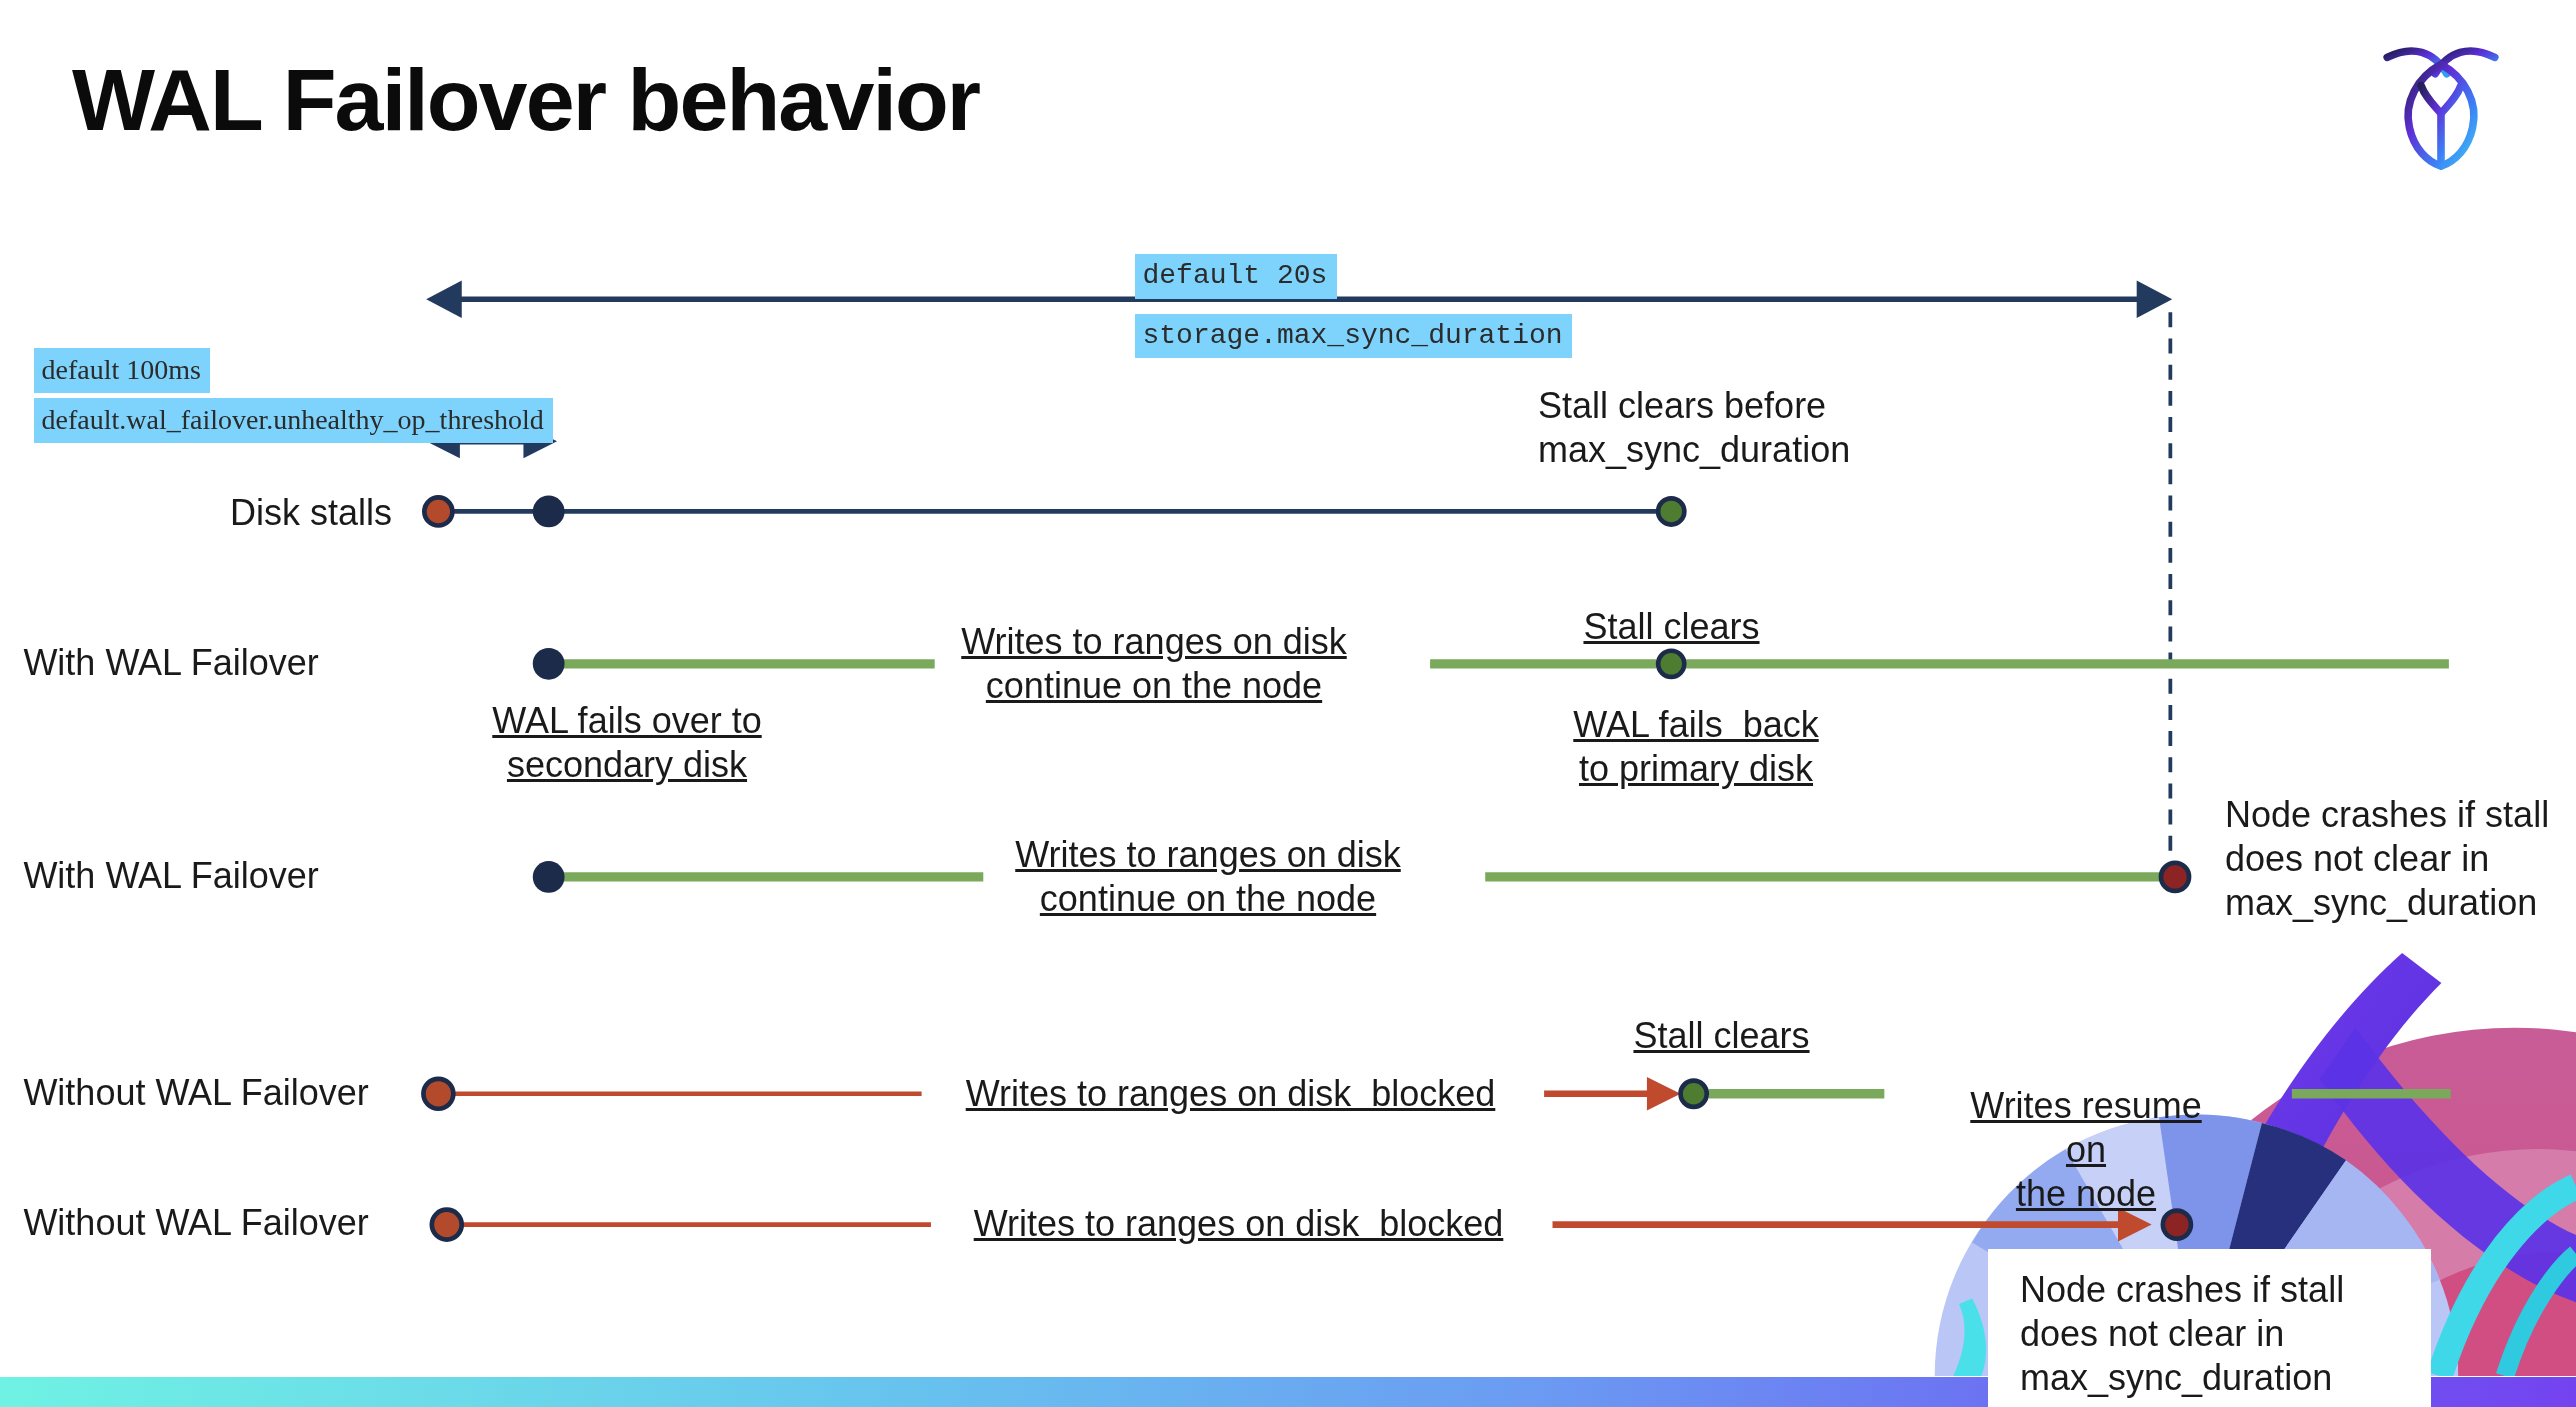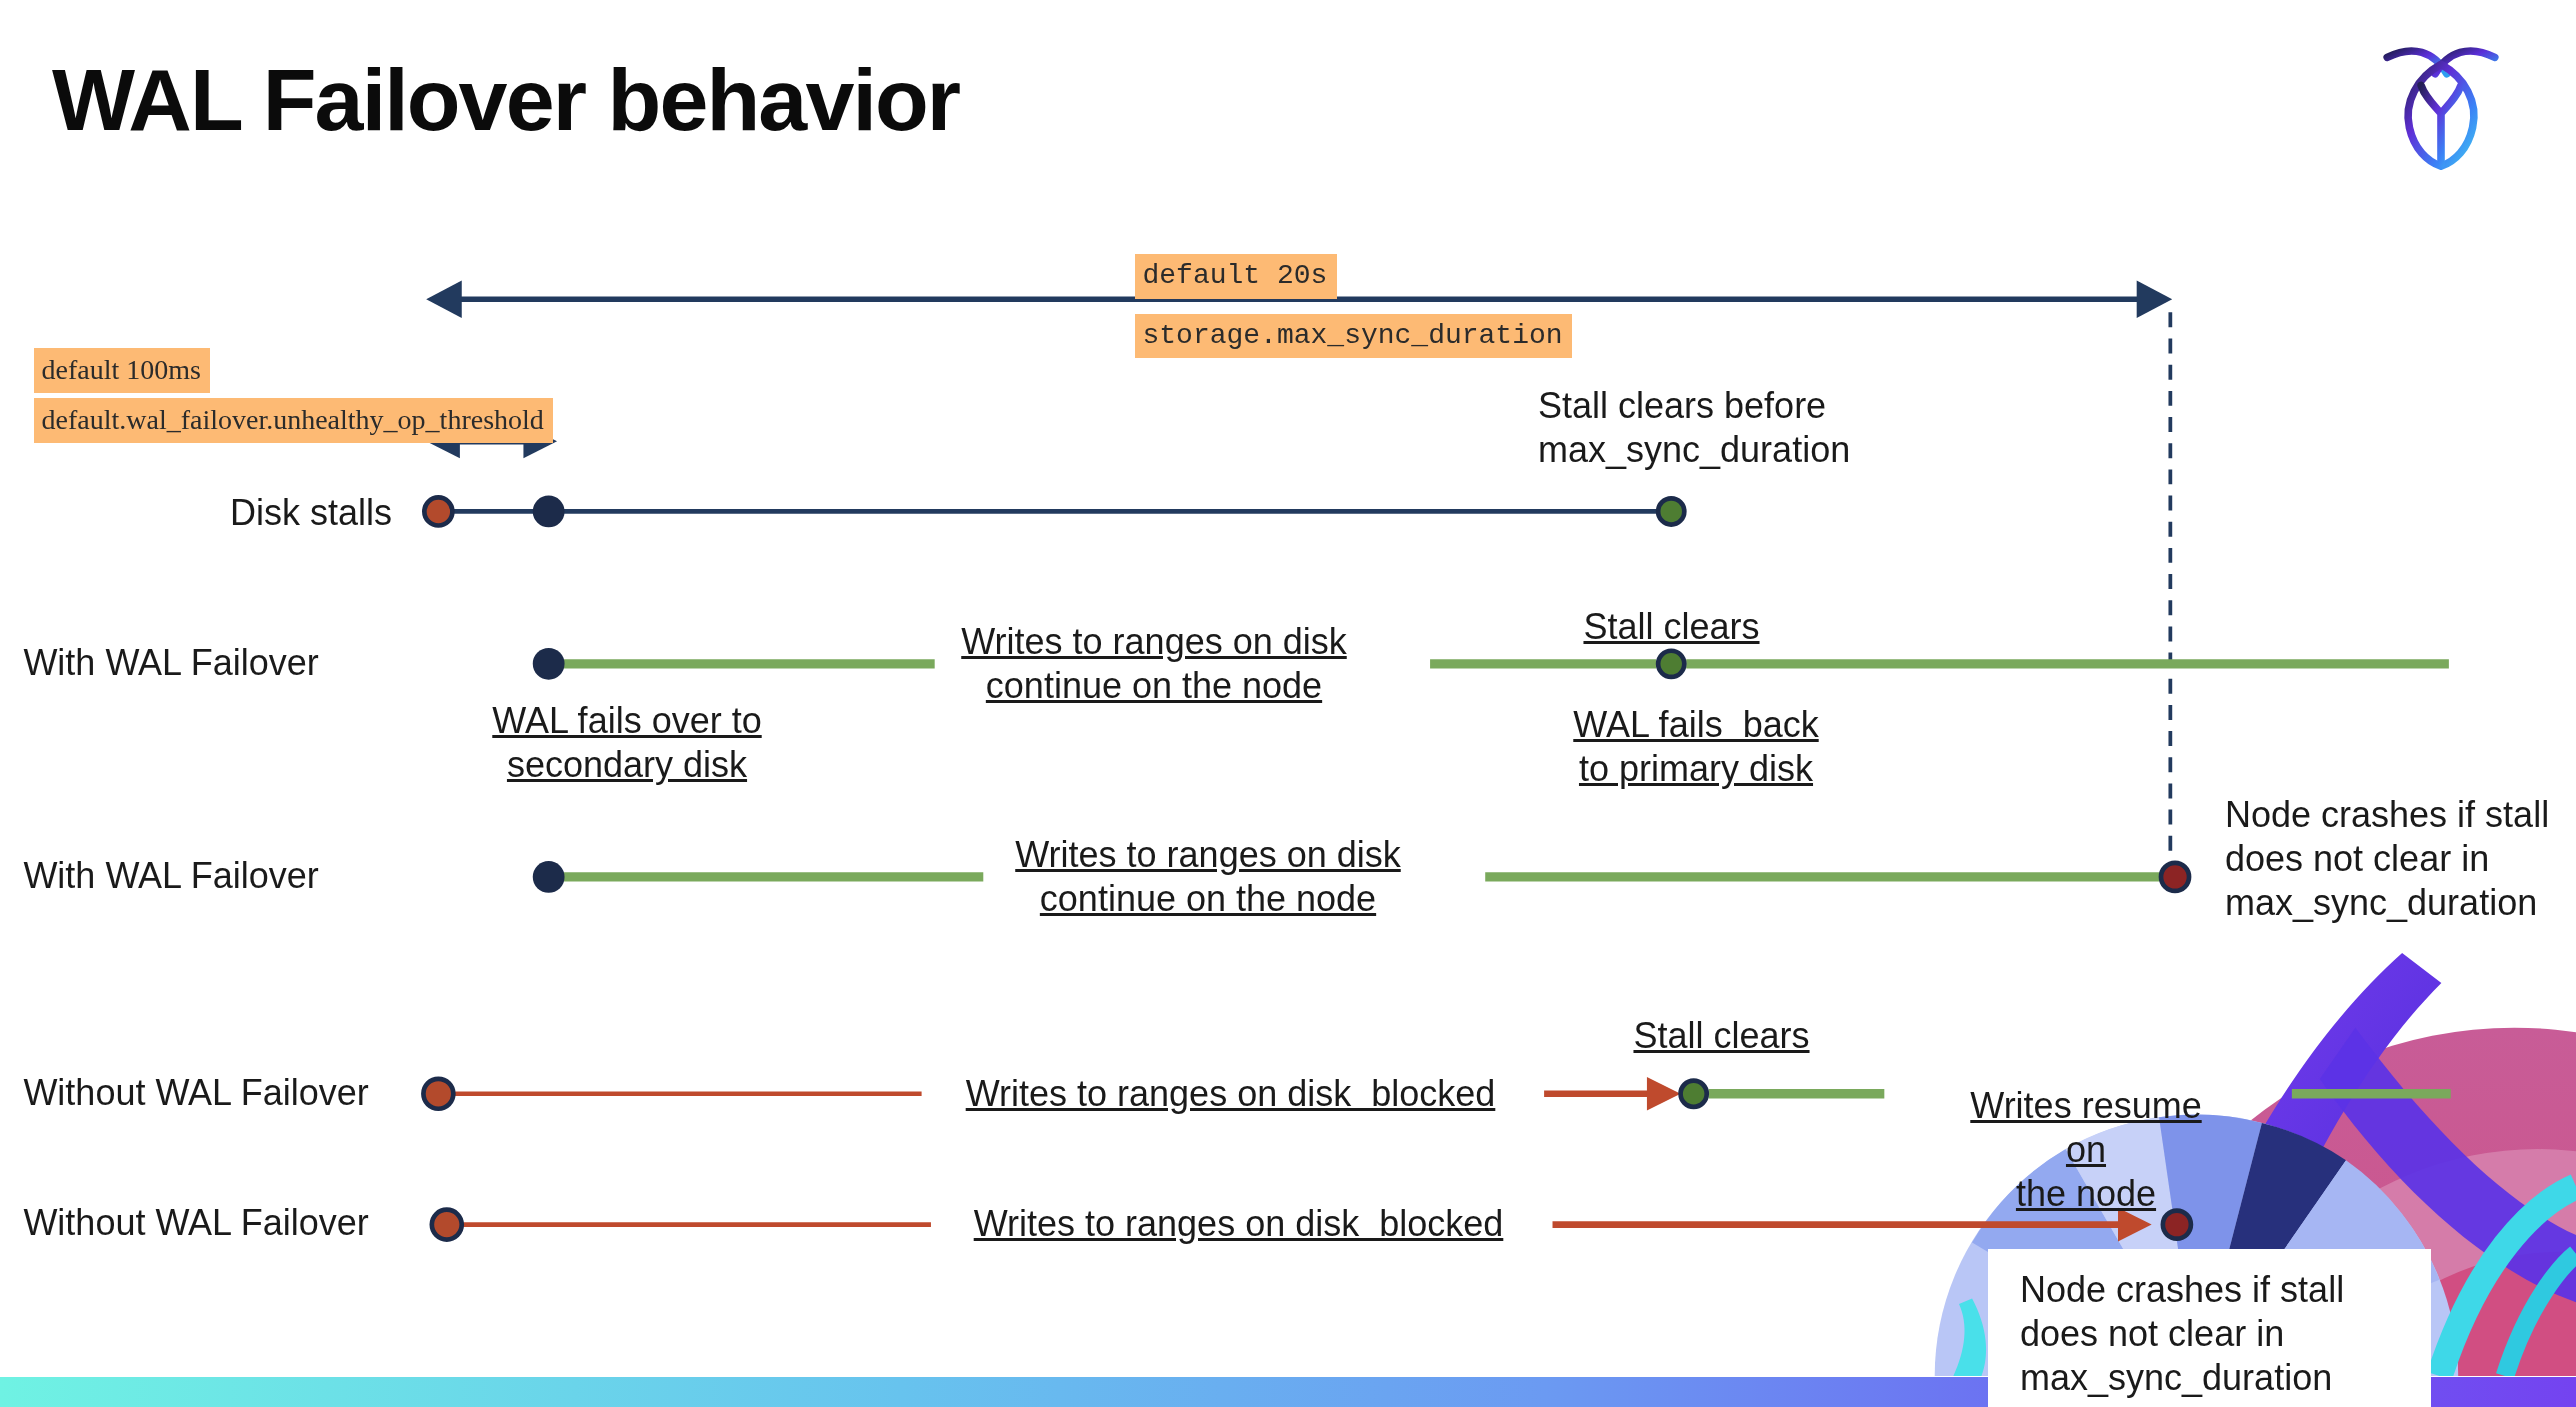--- a/index.html
+++ b/index.html
@@ -1,25 +1,25 @@
 <!DOCTYPE html>
 <html style="font-size:15px"><head>
 <meta charset="utf-8">
 <style>
   html,body{margin:0;padding:0;background:#fff;}
   .slide{
     position:relative;width:2576px;height:1408px;background:#ffffff;
     overflow:hidden;font-family:"Liberation Sans",sans-serif;color:#1a1a1a;
   }
   .title{
-    position:absolute;left:52px;top:49px;font-size:88px;font-weight:800;
+    position:absolute;left:72px;top:49px;font-size:88px;font-weight:800;
     letter-spacing:-1.9px;color:#0b0b0b;white-space:nowrap;
   }
   .codeblock{position:absolute;z-index:4;font-family:"Liberation Mono","DejaVu Sans Mono",monospace;font-size:28px;line-height:41px;color:#2b2b2b;}
-  .codeblock span{display:table;background:#fdba74;padding:0.9px 9.3px 2.8px 7.5px;white-space:pre;}
+  .codeblock span{display:table;background:#7dd3fc;padding:0.9px 9.3px 2.8px 7.5px;white-space:pre;}
   .rowlabel{position:absolute;z-index:4;font-size:36px;transform:translateY(-52%);white-space:nowrap;}
   .anno{position:absolute;z-index:4;font-size:36px;line-height:44px;}
   .anno.center{text-align:center;text-decoration:underline;}
   .pre{white-space:pre;}
   .svglayer{position:absolute;left:0;top:0;z-index:3;}
   .artlayer{position:absolute;left:1916px;top:925px;z-index:1;}
   .bottombar{
     position:absolute;left:0;top:1377px;width:2576px;height:31px;z-index:0;
     background:linear-gradient(90deg,#6ff2e3 0%,#67c3ee 35%,#6b9af2 60%,#6c5af2 88%,#7443f0 100%);
   }

